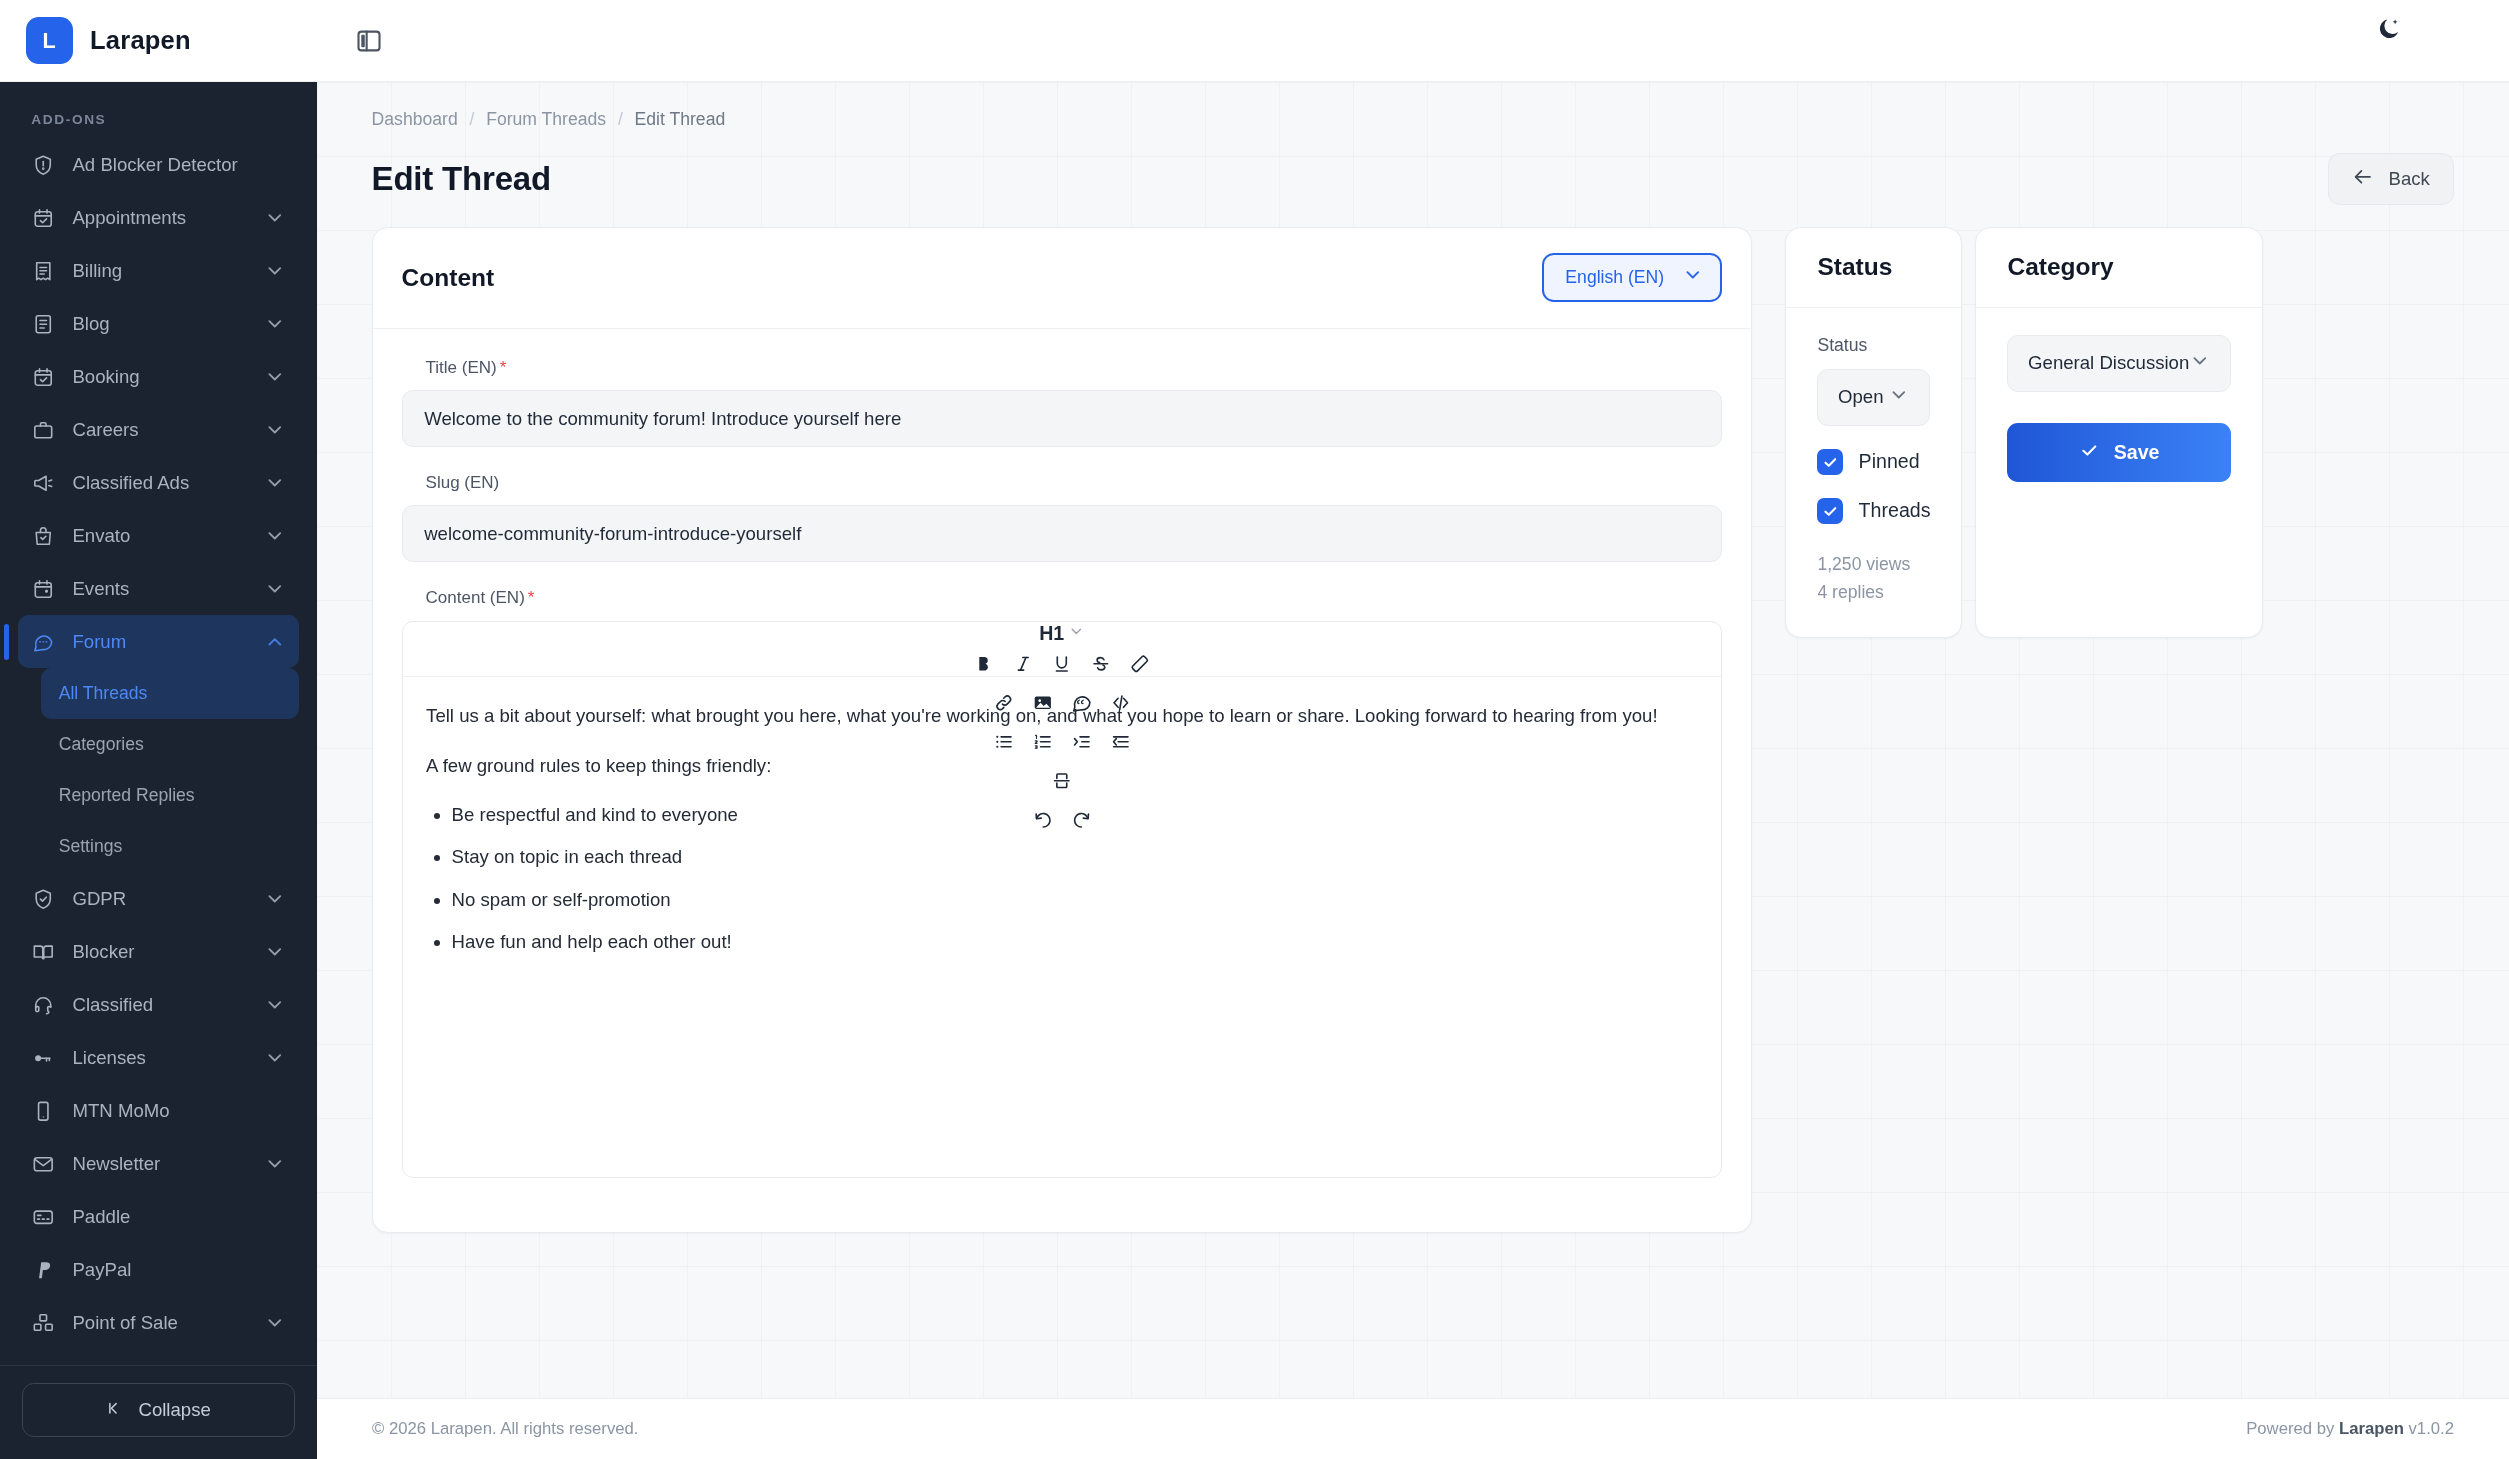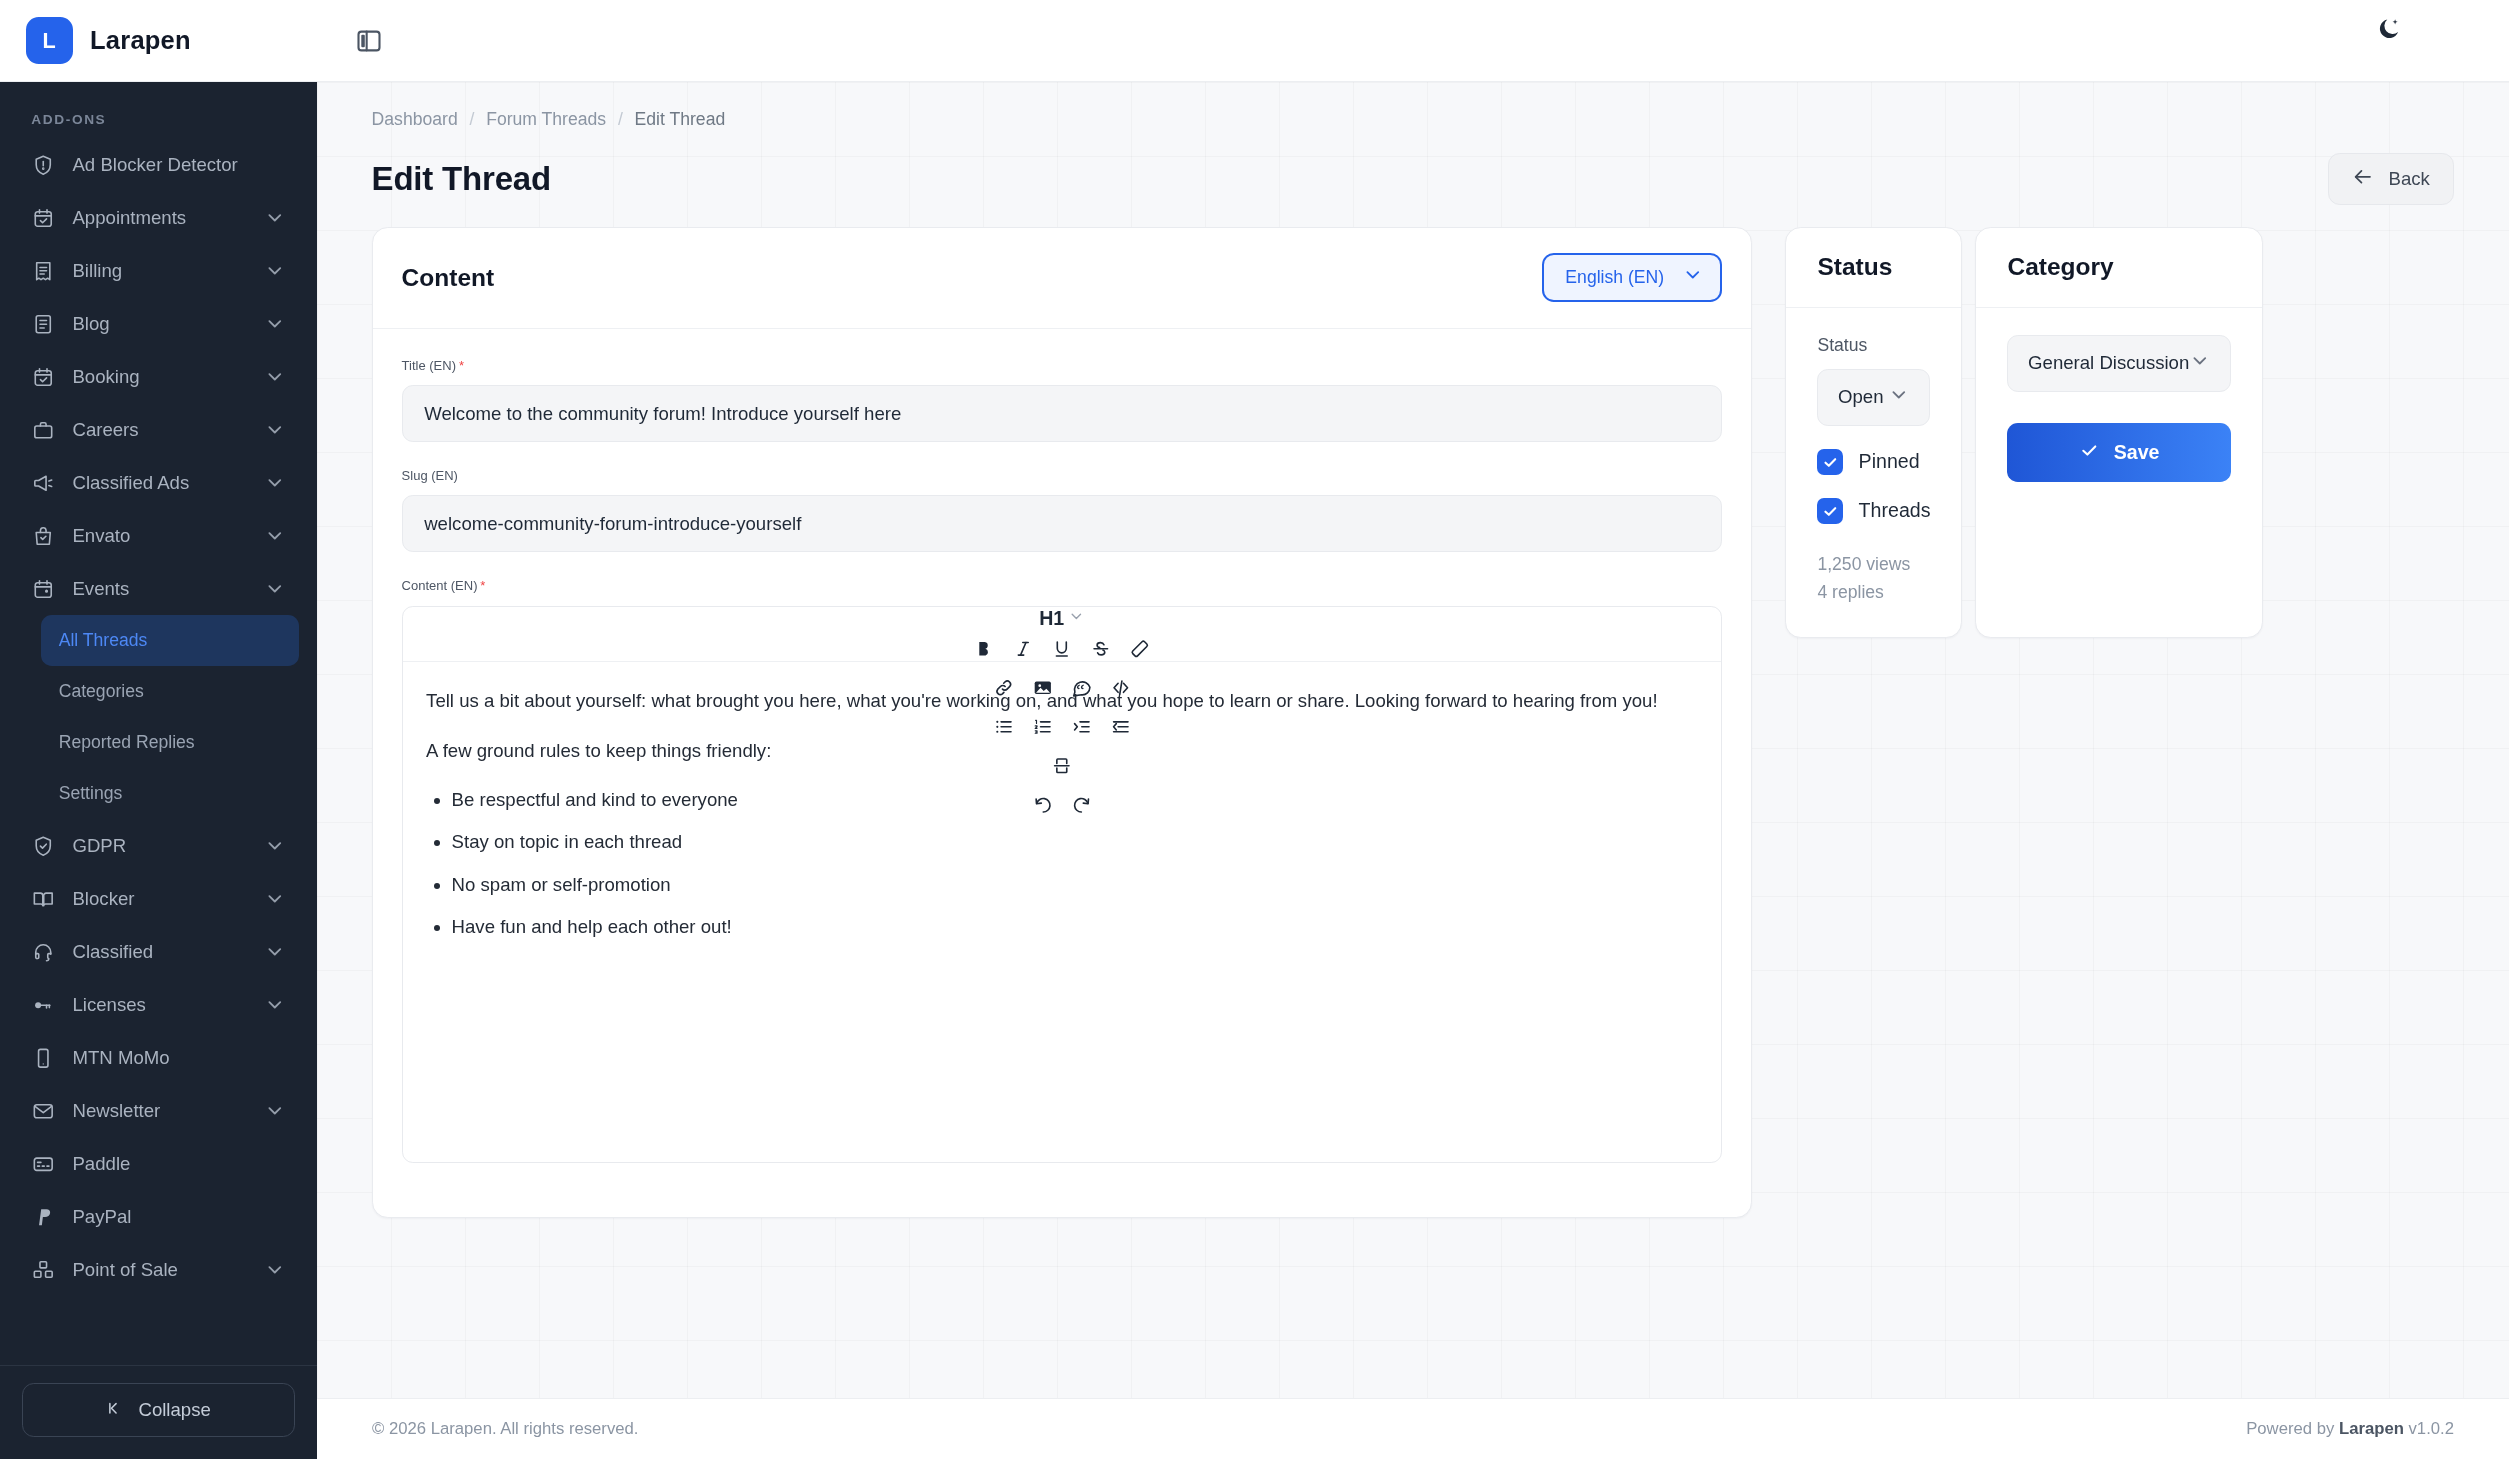--- a/index.html
+++ b/index.html
@@ -150,21 +150,21 @@
 
   .lang-select {
     display: flex; align-items: center; justify-content: space-between; gap: 18px;
     border: 2px solid #2563eb; background: #eff4ff; border-radius: 11.8px;
     height: 49px; padding: 0 16.7px 0 21.6px; color: #2563eb; font-size: 17.6px; cursor: pointer;
     min-width: 176px;
   }
   .lang-select svg { width: 21.6px; height: 21.6px; stroke: #2563eb; fill: none; stroke-width: 2; stroke-linecap: round; stroke-linejoin: round; }
 
   .field { margin-bottom: 25.5px; }
-  .field-label { font-size: 13px; color: #4d5664; margin-bottom: 12.7px; display: block; }
+  .field-label { font-size: 17px; color: #4d5664; margin-bottom: 12.7px; display: block; margin-left: 24px; }
   .req { color: #ef4444; margin-left: 2.9px; }
   .input {
     width: 100%; height: 57px; border: 1px solid #e8eaee; background: #f4f5f7;
     border-radius: 10.8px; padding: 0 21.6px; font-size: 18.6px; color: #1f2937;
     font-family: inherit; display: flex; align-items: center;
   }
 
   
   .editor { border: 1px solid #e8eaee; border-radius: 10.8px; overflow: hidden; background: #fff; }
   .editor-toolbar {
@@ -370,20 +370,34 @@
                 <line x1="16" y1="3" x2="16" y2="6.5"></line>
                 <circle cx="15.5" cy="14" r=".8" fill="currentColor"></circle>
               </svg>
             </span>
           <span class="lbl">Events</span>
           <span class="chev"><svg viewBox="0 0 24 24">
                 <polyline points="6 9 12 15 18 9"></polyline>
               </svg></span>
         </div>
 
+        <div class="nav-item active">
+          <span class="ico">
+              <svg viewBox="0 0 24 24">
+                <path d="M21 11.5a8.4 8.4 0 0 1-9 8.3L3 21l1.3-4.2A8.4 8.4 0 1 1 21 11.5z"></path>
+                <circle cx="8.6" cy="11.5" r=".9" fill="currentColor" stroke="none"></circle>
+                <circle cx="12" cy="11.5" r=".9" fill="currentColor" stroke="none"></circle>
+                <circle cx="15.4" cy="11.5" r=".9" fill="currentColor" stroke="none"></circle>
+              </svg>
+            </span>
+          <span class="lbl">Forum</span>
+          <span class="chev"><svg viewBox="0 0 24 24">
+                <polyline points="6 15 12 9 18 15"></polyline>
+              </svg></span>
+        </div>
 
         <div class="nav-sub active">
           <span>All Threads</span>
         </div>
         <div class="nav-sub">
           <span>Categories</span>
         </div>
         <div class="nav-sub">
           <span>Reported Replies</span>
         </div>

